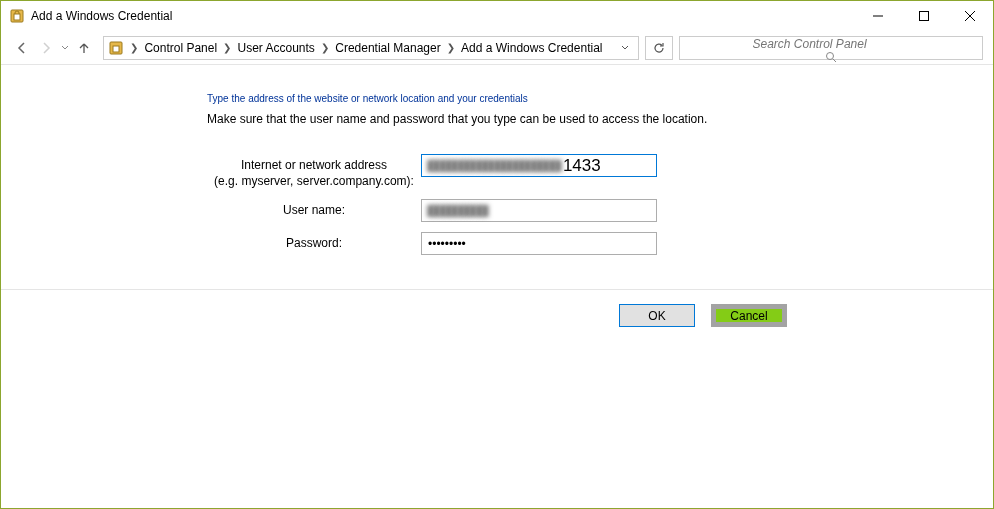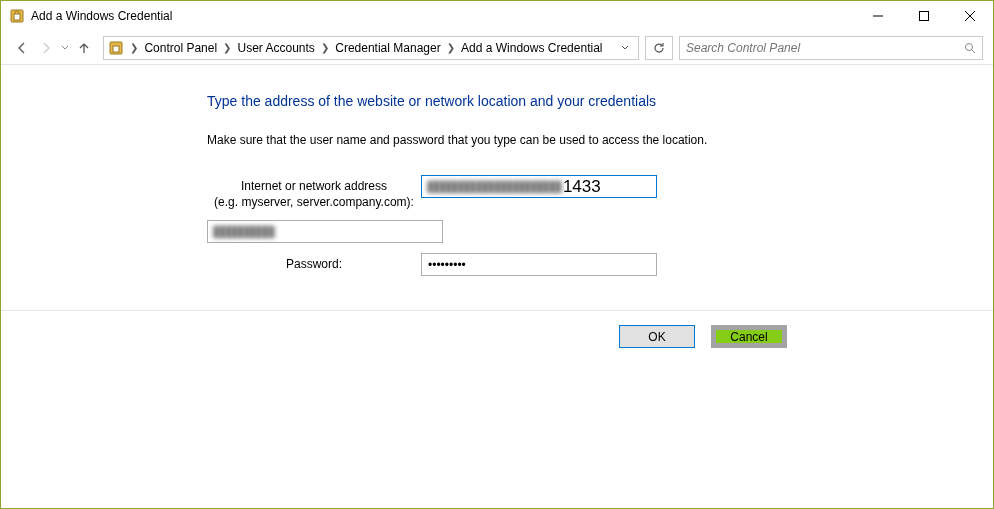--- a/index.html
+++ b/index.html
@@ -78,33 +78,34 @@
     .addr .sep { color:#555; padding:0 2px; font-size:10px;}
     .addr .spacer { flex:1; }
     .addr .dropdown { padding:0 4px; color:#555;}
     .refresh { width:28px; height:24px; border:1px solid #ccc; margin-right:4px; display:flex;align-items:center;justify-content:center;color:#555;}
     .search {
       width: 304px; height:24px;
       border:1px solid #ccc;
       display:flex; align-items:center;
       padding:0 6px;
       color:#777;
+      flex-direction:column;
     }
     .search input{
       border:none; outline:none; flex:1; font-size:12px; color:#333; font-style:italic; background:transparent;
     }
     .search .sicon{ color:#777; font-size:12px;}
     
     .content {
       padding: 28px 0 0 206px;
     }
     .heading {
       color:#003399;
-      font-size:14px;
-      margin-bottom:24px;
+      font-size:10px;
+      margin-bottom:8px;
     }
     .subtext {
       font-size:12px; color:#000;
       margin-bottom:28px;
     }
     .form-row {
       display:flex;
       align-items:flex-start;
       margin-bottom:10px;
     }
@@ -261,20 +262,21 @@
     <div style="position:relative;">
       <input type="text" value="" style="">
       <div style="position:absolute; left:6px; top:0; height:23px; display:flex; align-items:center; pointer-events:none;">
         <span class="blurred" style="font-size:10px; letter-spacing:-1px;">██████████████████████</span>
         <span style="font-size:17px;color:#000;margin-left:2px;">1433</span>
       </div>
     </div>
   </div>
 
   <div class="form-row">
+    <div class="lbl">User name:</div>
     <div style="position:relative;">
       <input type="text" value="" style="">
       <div style="position:absolute; left:6px; top:0; height:23px; display:flex; align-items:center; pointer-events:none;">
         <span class="blurred" style="font-size:10px;letter-spacing:-1px;">██████████</span>
       </div>
     </div>
   </div>
 
   <div class="form-row">
     <div class="lbl">Password:</div>

